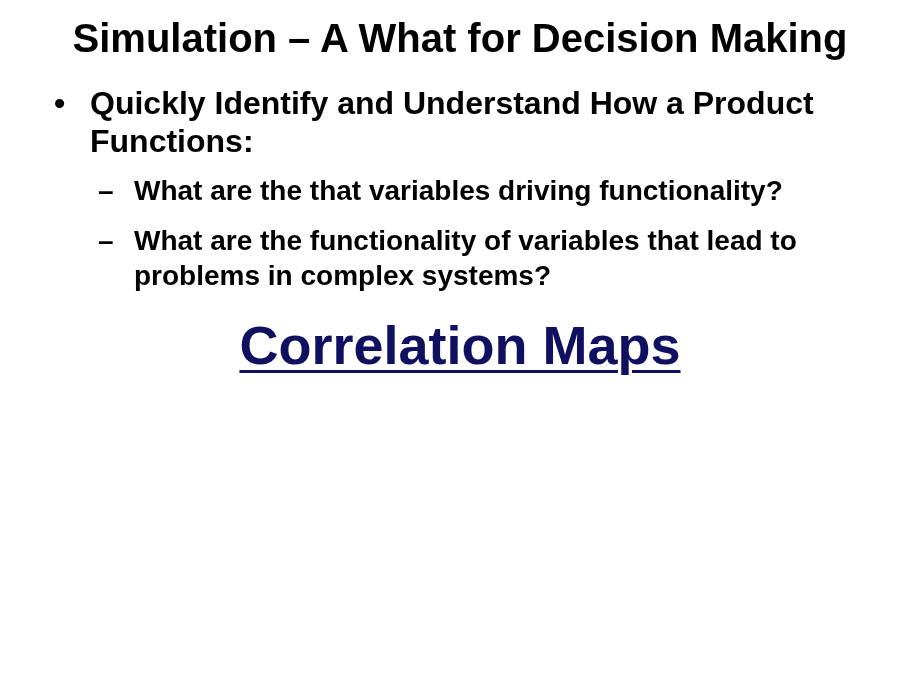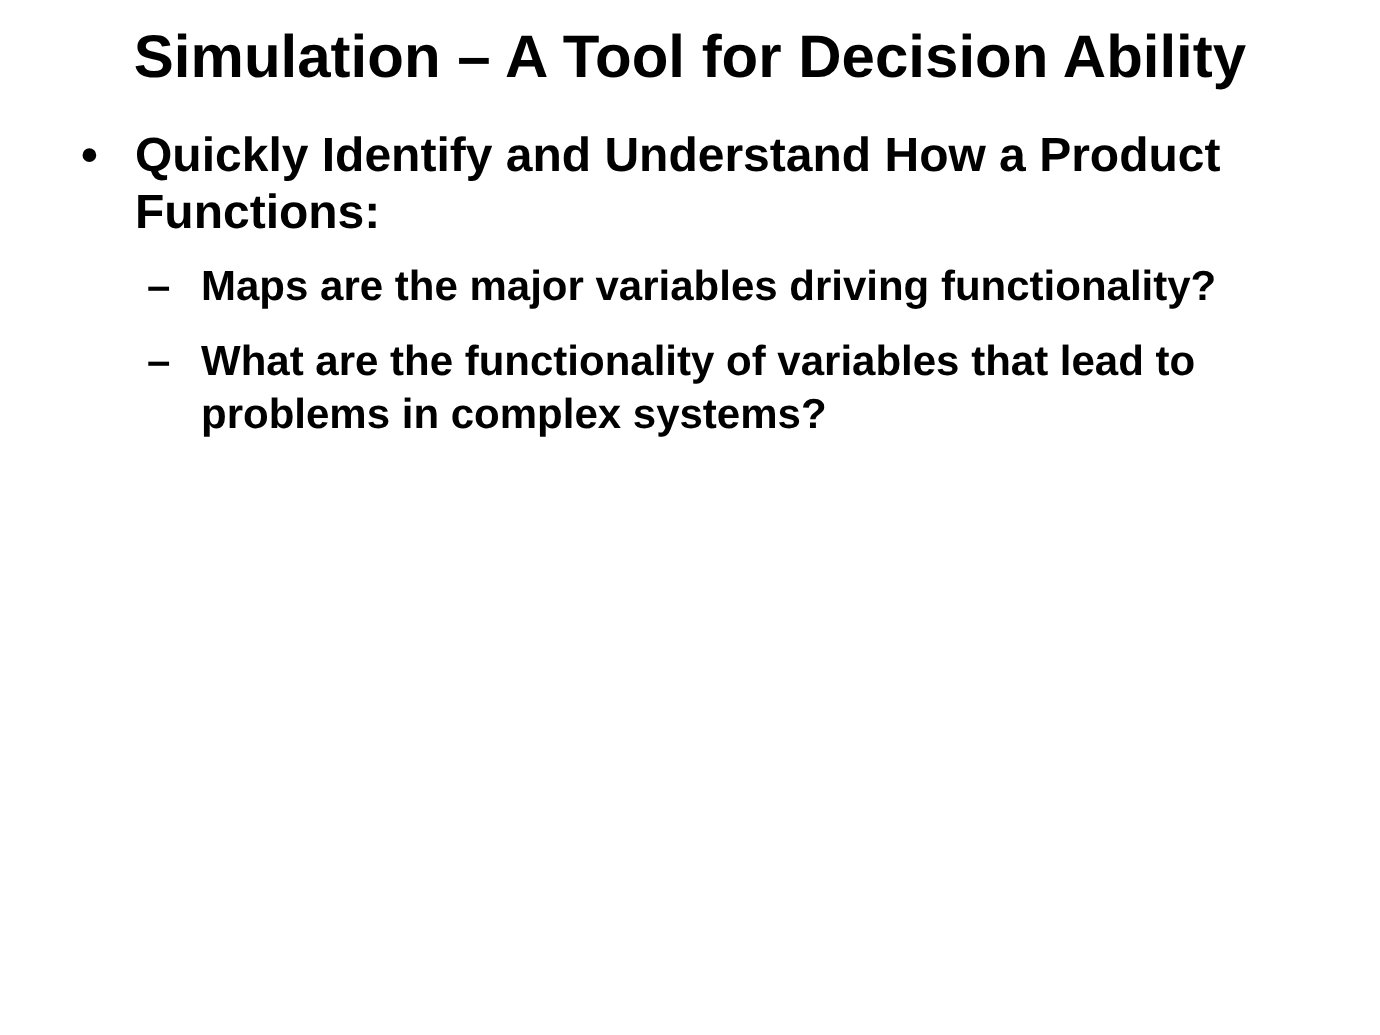--- a/index.html
+++ b/index.html
@@ -78,27 +78,30 @@
       font-size: 54px;
       text-decoration: underline;
       text-decoration-thickness: 3px;
       text-underline-offset: 6px;
     }
   </style>
 </head>
 <body>
 
 <div class="slide">
-  <h1 class="title">Simulation – A Tool for Decision Ability</h1>
+  <h1 class="title">Simulation – A What for Decision Making</h1>
 
   <div class="content">
     <ul class="level1">
       <li>
         <span>Quickly Identify and Understand How a Product Functions:</span>
         <ul class="level2">
-          <li>Maps are the major variables driving functionality?</li>
+          <li>What are the that variables driving functionality?</li>
           <li>What are the functionality of variables that lead to problems in complex systems?</li>
         </ul>
       </li>
     </ul>
   </div>
 
+  <div class="link-row">
+    <a class="link-text">Correlation Maps</a>
+  </div>
 </div>
 
 </body></html>

